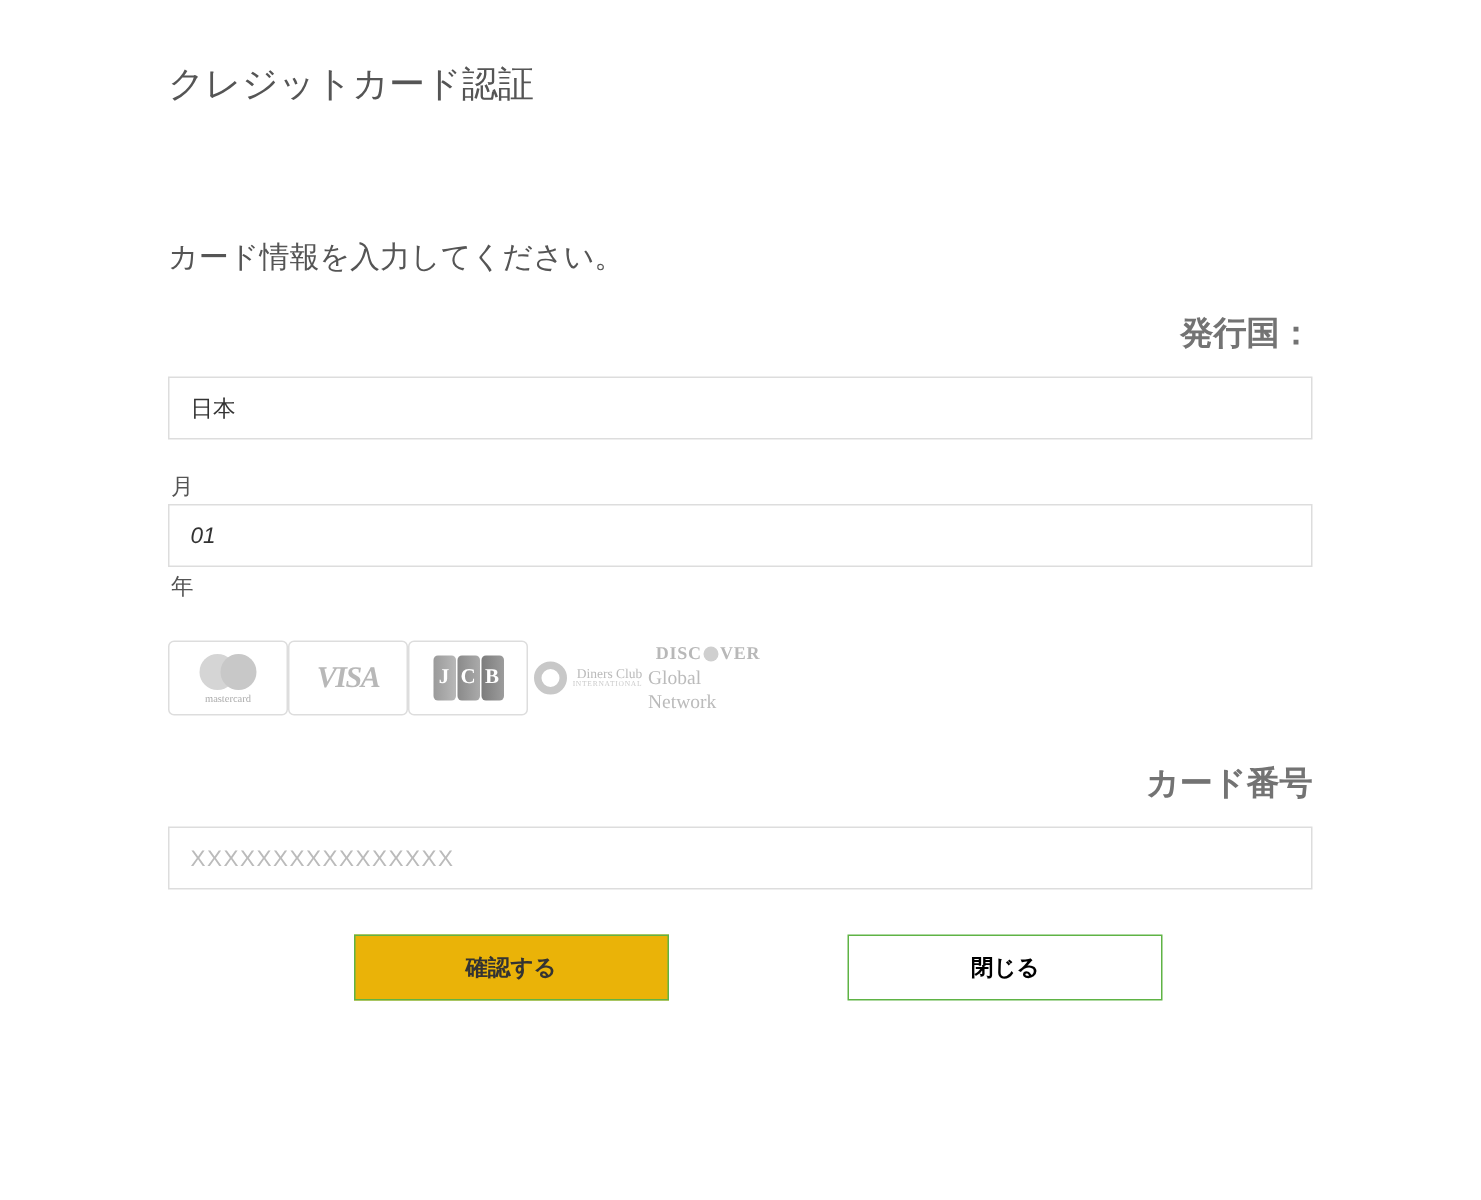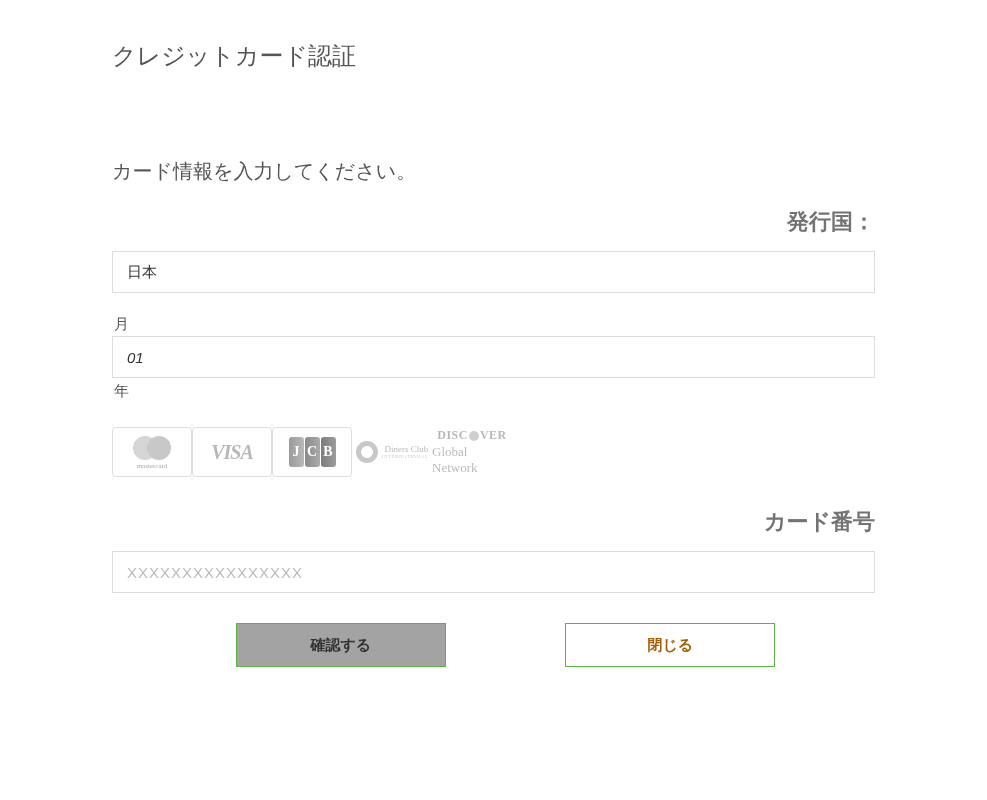--- a/index.html
+++ b/index.html
@@ -83,22 +83,22 @@
     .disc-txt2 { font-size:13px; color:#bbb; margin-top:1px; }
     
     .button-row { display:flex; justify-content: space-around; gap: 40px; margin-top: 30px; padding: 0 60px;}
     .btn {
       width: 210px; height: 44px;
       font-size: 15px; font-weight: bold;
       border: 1px solid #5fb345;
       cursor: pointer;
       font-family: inherit;
     }
-    .btn-primary { background: #a3a3a3; color:#333;margin-left:24px; }
-    .btn-secondary { background:#fff; color:#a16207; }
+    .btn-primary { background: #eab308; color:#333;margin-left:24px; }
+    .btn-secondary { background:#fff; color:#000000; }
   </style>
 </head>
 <body>
 
 <div class="container">
 
   <h1 class="page-title">クレジットカード認証</h1>
 
   <p class="instruction">カード情報を入力してください。</p>
 

